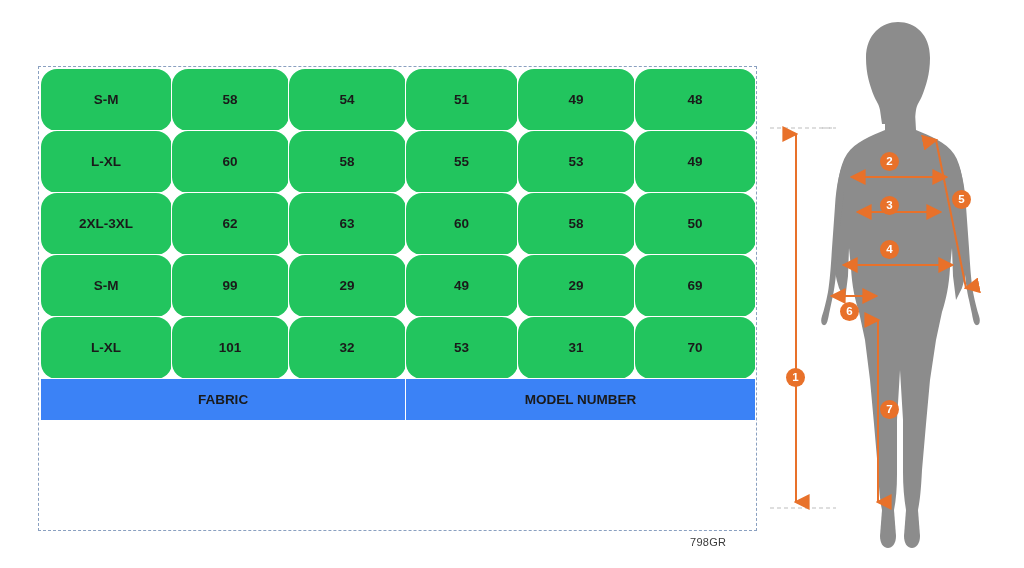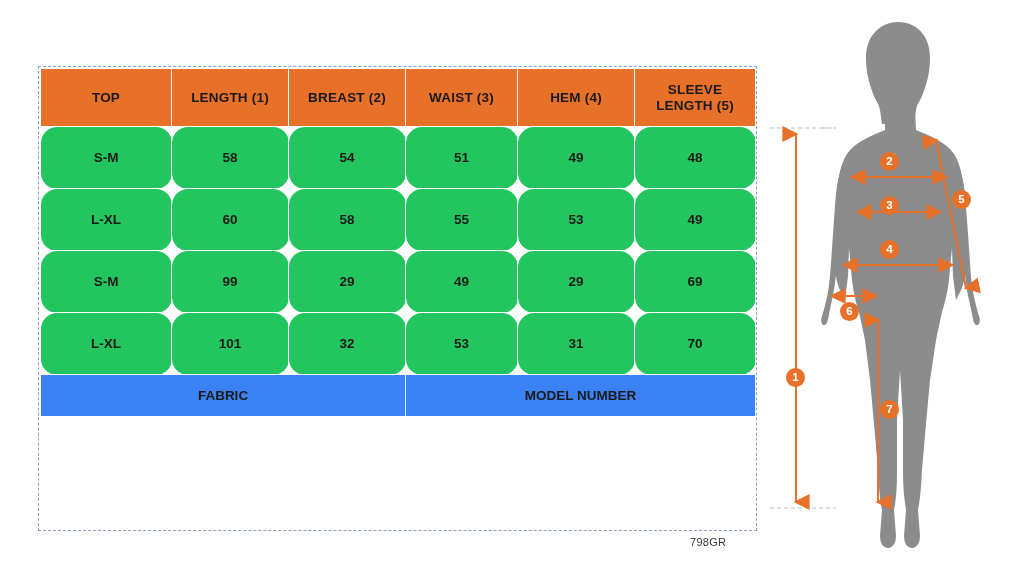--- a/index.html
+++ b/index.html
@@ -119,47 +119,44 @@
     <colgroup>
       <col style="width:131px">
       <col style="width:117px">
       <col style="width:117px">
       <col style="width:112px">
       <col style="width:117px">
       <col style="width:121px">
     </colgroup>
     <tbody>
 
-      <tr class="header-row">
-        <td>TOP</td>
-        <td>LENGTH (1)</td>
-        <td>BREAST (2)</td>
-        <td>WAIST (3)</td>
-        <td>HEM (4)</td>
-        <td>
-          <span class="two-line">SLEEVE</span>
-          <span class="two-line">LENGTH (5)</span>
-        </td>
-      </tr>
 
       <tr class="data-row">
         <td class="rowlabel">S-M</td>
         <td class="value">58</td>
         <td class="value">54</td>
         <td class="value">51</td>
         <td class="value">49</td>
         <td class="value">48</td>
       </tr>
       <tr class="data-row">
         <td class="rowlabel">L-XL</td>
         <td class="value">60</td>
         <td class="value">58</td>
         <td class="value">55</td>
         <td class="value">53</td>
         <td class="value">49</td>
+      </tr>
+      <tr class="data-row">
+        <td class="rowlabel">2XL-3XL</td>
+        <td class="value">62</td>
+        <td class="value">63</td>
+        <td class="value">60</td>
+        <td class="value">58</td>
+        <td class="value">50</td>
       </tr>
 
 
       <tr class="data-row">
         <td class="rowlabel">S-M</td>
         <td class="value">99</td>
         <td class="value">29</td>
         <td class="value">49</td>
         <td class="value">29</td>
         <td class="value">69</td>

